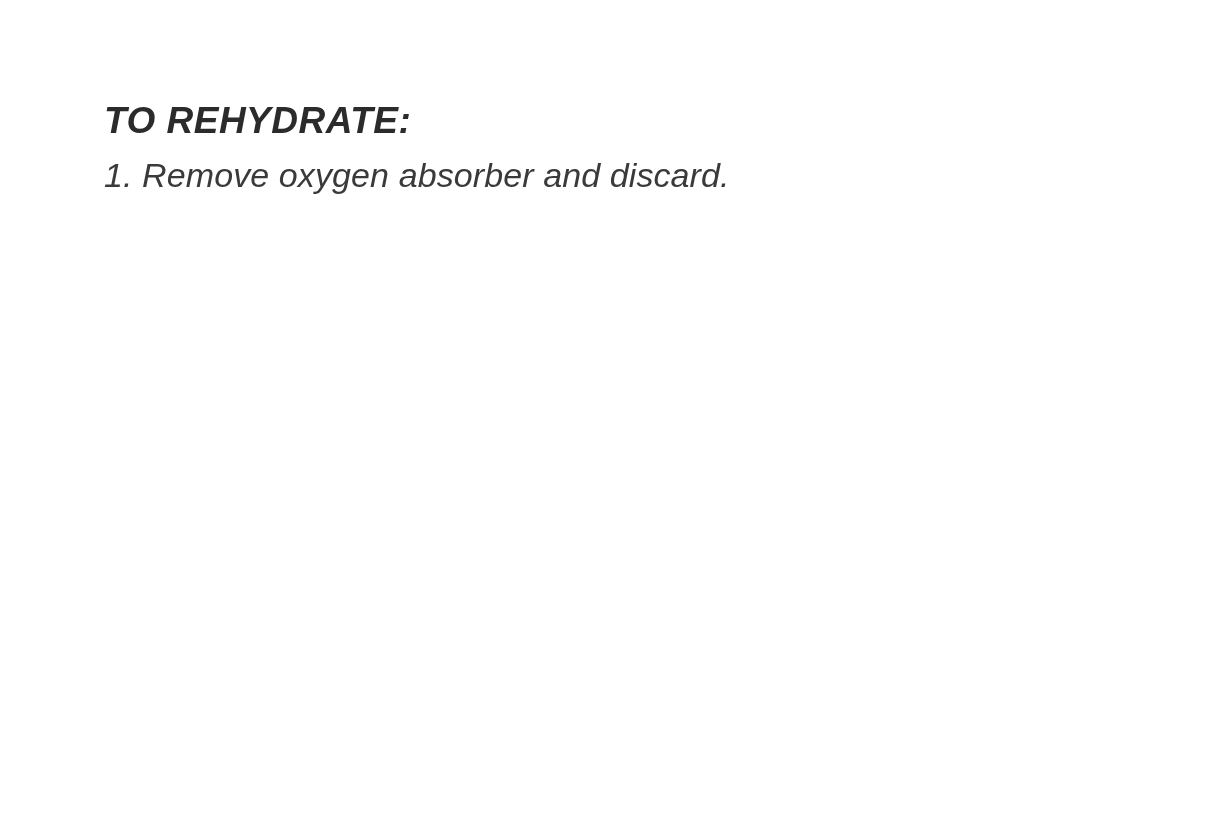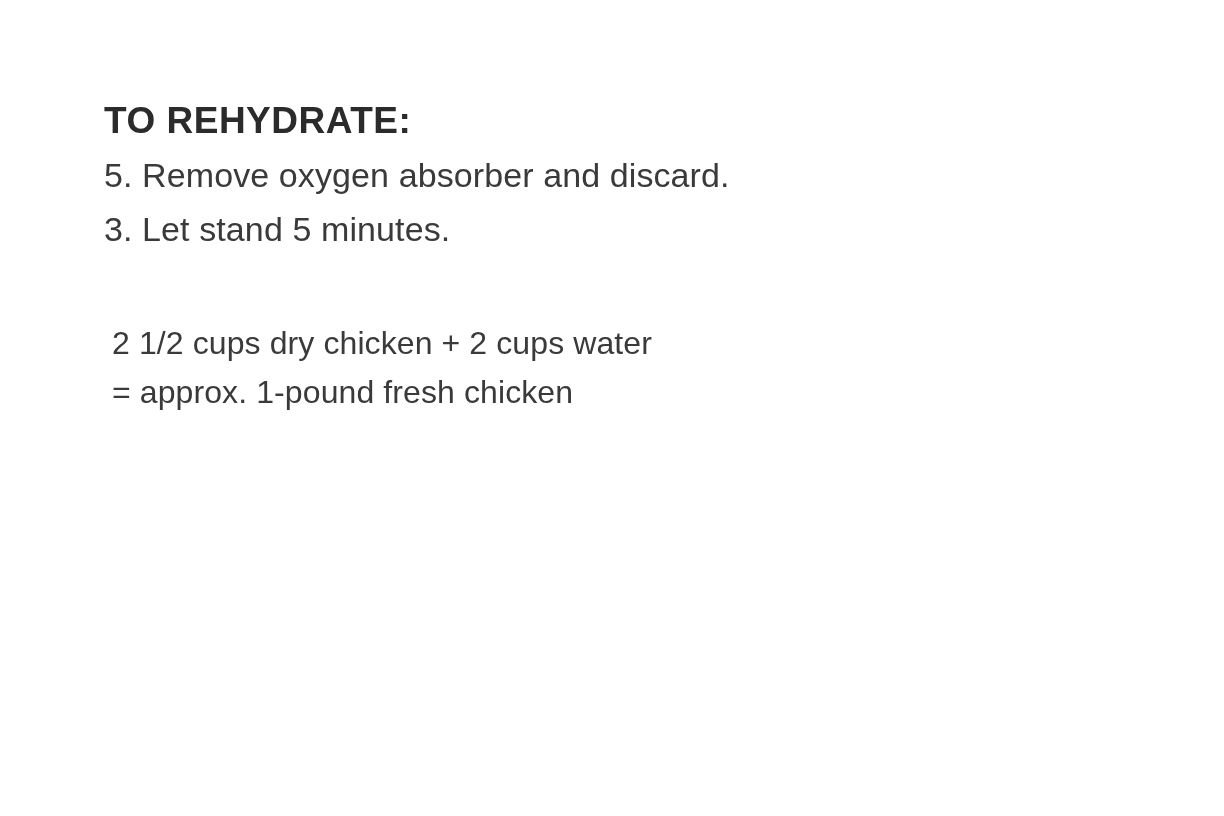--- a/index.html
+++ b/index.html
@@ -12,20 +12,21 @@
     background: #ffffff;
     font-family: "Liberation Sans", sans-serif;
     overflow: hidden;
   }
   .page {
     position: relative;
     width: 1224px;
     height: 816px;
     background: #ffffff;
     box-sizing: border-box;
+    font-style: italic;
   }
   .content {
     position: absolute;
     left: 104px;
     top: 98px;
     width: 1030px;
   }
   .heading {
     font-size: 37px;
     font-weight: bold;
@@ -59,23 +60,18 @@
 </style>
 </head>
 <body>
 
 <div class="page">
   <div class="content">
 
     <h1 class="heading">TO REHYDRATE:</h1>
 
     <ol class="steps">
-      <li class="step">5. Remove oxygen absorber and discard.</li>
-      <li class="step">3. Let stand 5 minutes.</li>
+      <li class="step">1. Remove oxygen absorber and discard.</li>
     </ol>
 
-    <div class="equiv">
-      <div class="equiv-line">2 1/2 cups dry chicken + 2 cups water</div>
-      <div class="equiv-line">= approx. 1-pound fresh chicken</div>
-    </div>
 
   </div>
 </div>
 
 </body></html>

